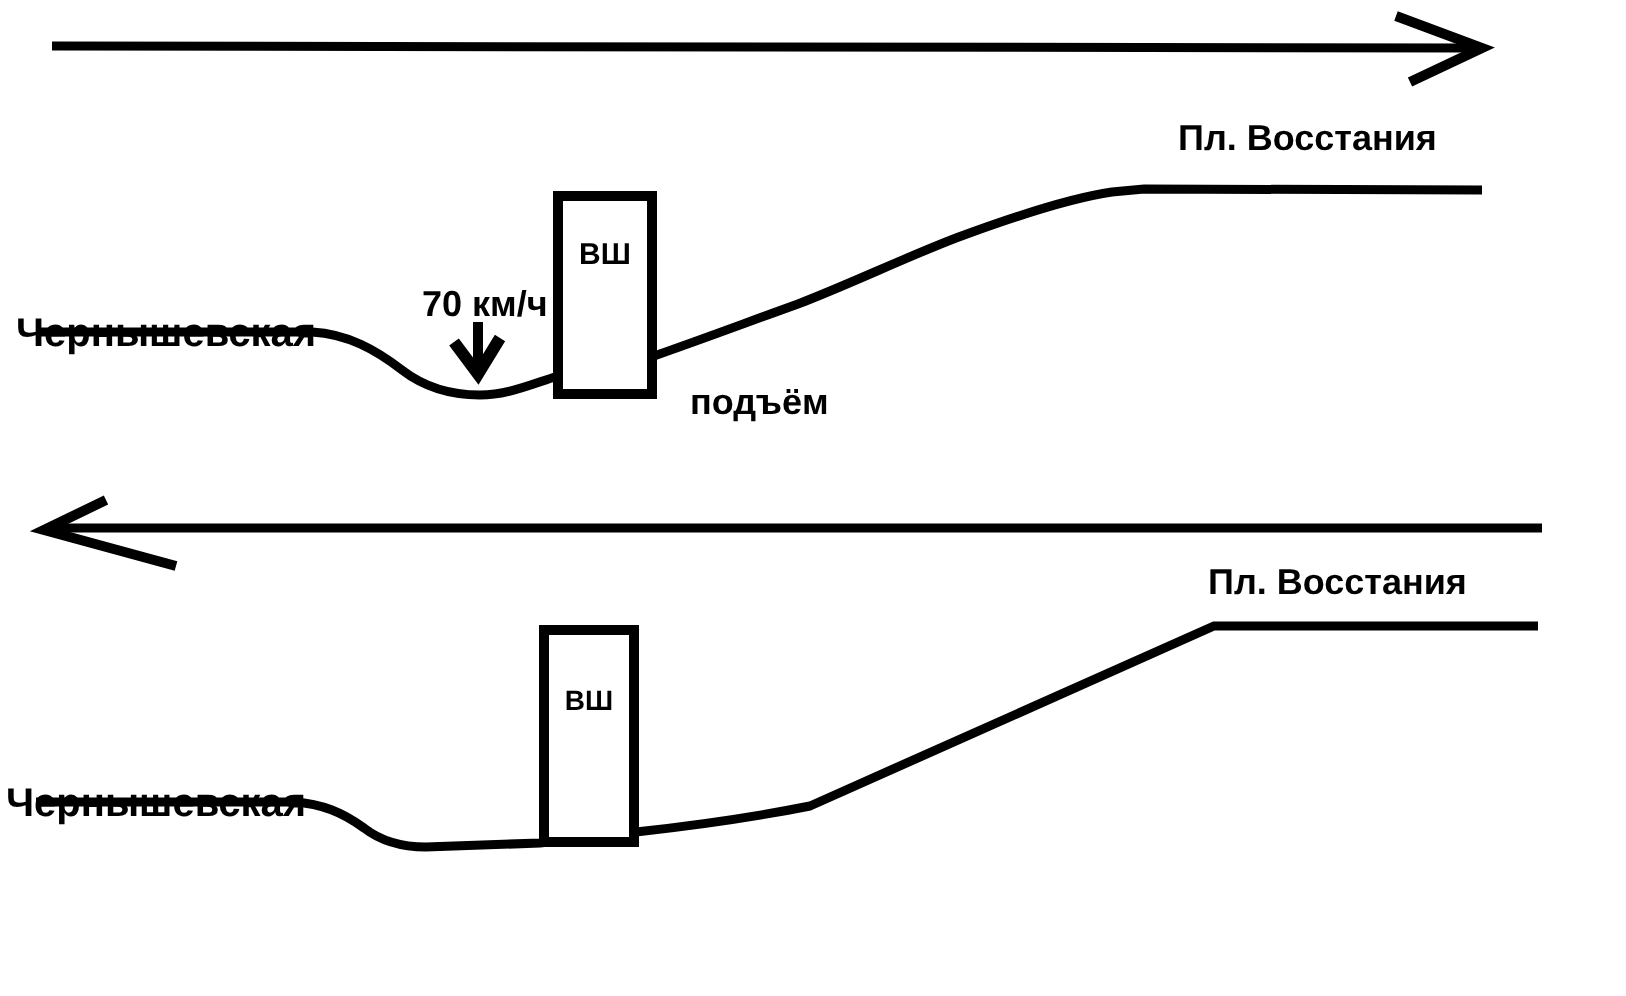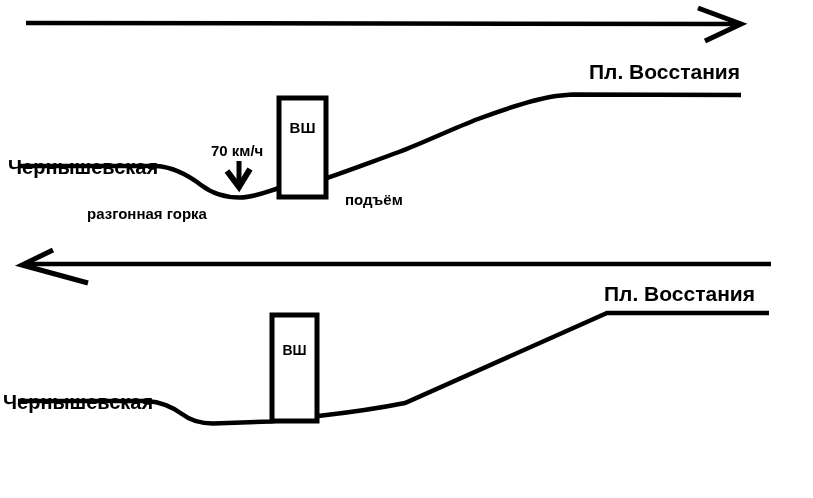--- a/index.html
+++ b/index.html
@@ -34,22 +34,22 @@
     fill: var(--paper);
   }
   .label {
     position: absolute;
     font-weight: bold;
     color: var(--ink);
     white-space: nowrap;
     line-height: 1.1;
   }
   .station-big   { font-size: 20px; margin-top: 16px; }
-  .station-mid   { font-size: 21px; }
-  .small-note    { font-size: 15px; }
+  .station-mid   { font-size: 18px; }
+  .small-note    { font-size: 18px; }
   .shaft-label   { font-size: 15px; text-align: center; }
   .shaft-label-sm{ font-size: 14px; text-align: center; }
 
   .lbl-top-left-station     { left: 8px;   top: 140px; }
   .lbl-top-right-station    { left: 589px; top: 60px;  }
   .lbl-top-shaft            { left: 279px; top: 120px; width: 47px; }
   .lbl-speed                { left: 211px; top: 143px; }
   .lbl-hill                 { left: 87px;  top: 206px; }
   .lbl-climb                { left: 345px; top: 192px; }
   .lbl-bottom-left-station  { left: 3px;   top: 375px; }
@@ -102,21 +102,20 @@
   </svg>
 
   <div class="label station-big lbl-top-left-station">Чернышевская</div>
 
   <div class="label station-mid lbl-top-right-station">Пл. Восстания</div>
 
   <div class="label shaft-label lbl-top-shaft">ВШ</div>
 
   <div class="label small-note lbl-speed">70 км/ч</div>
 
-  <div class="label small-note lbl-hill">разгонная горка</div>
 
   <div class="label small-note lbl-climb">подъём</div>
 
   <div class="label station-big lbl-bottom-left-station">Чернышевская</div>
 
   <div class="label station-mid lbl-bottom-right-station">Пл. Восстания</div>
 
   <div class="label shaft-label-sm lbl-bottom-shaft">ВШ</div>
 </div>
 

